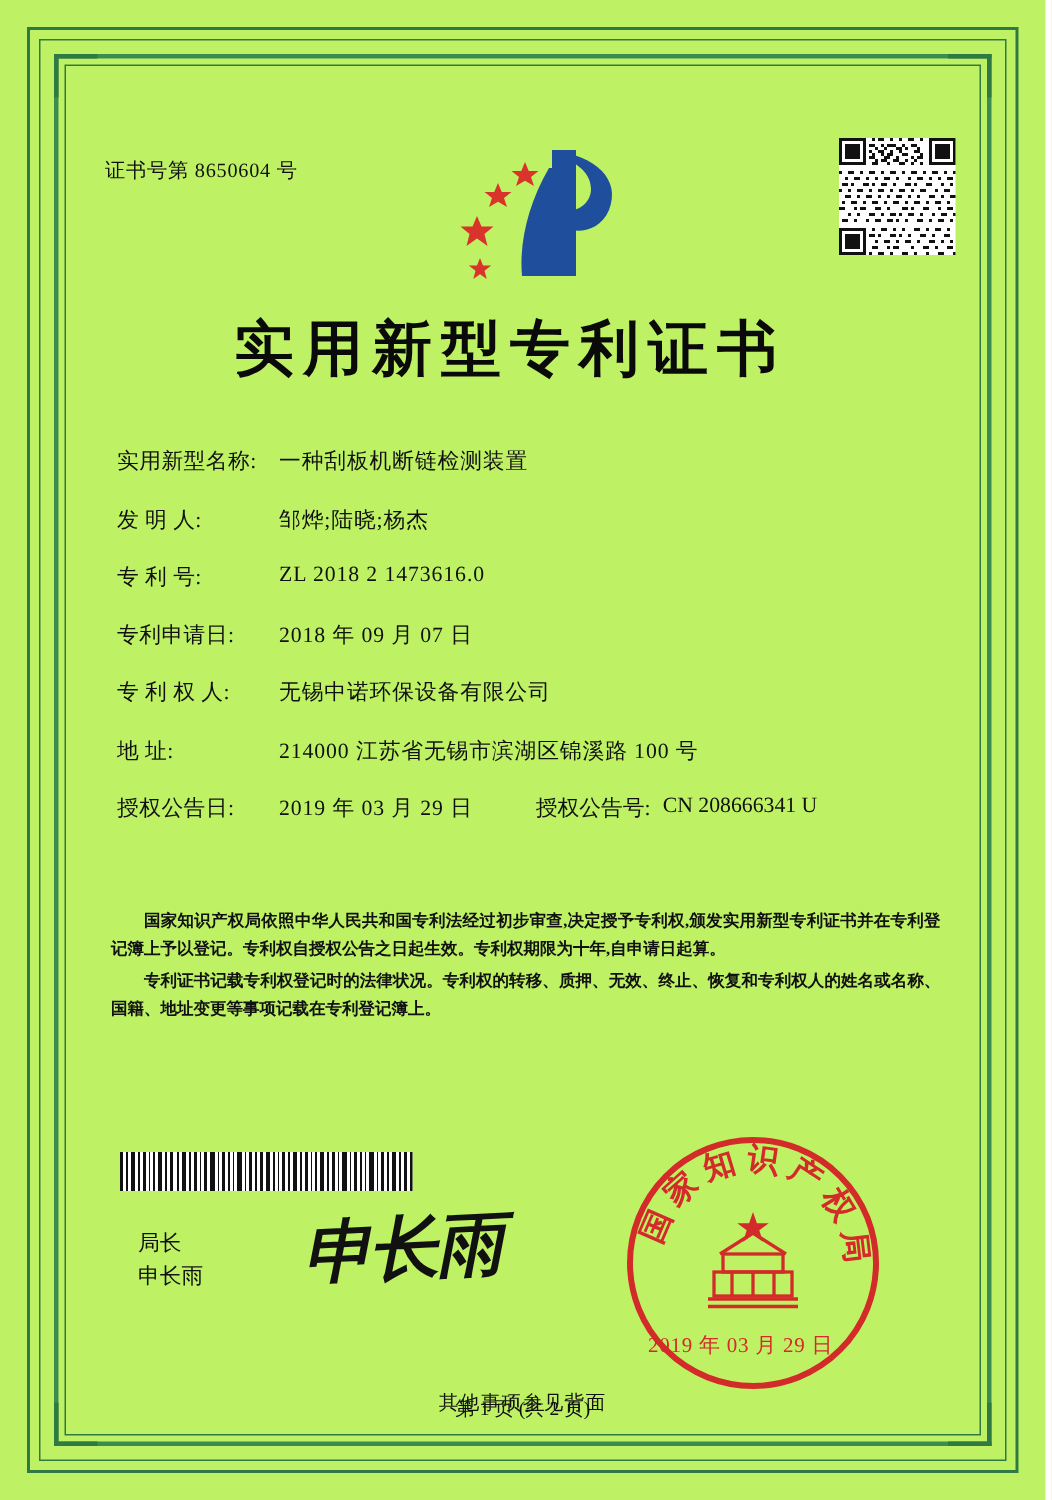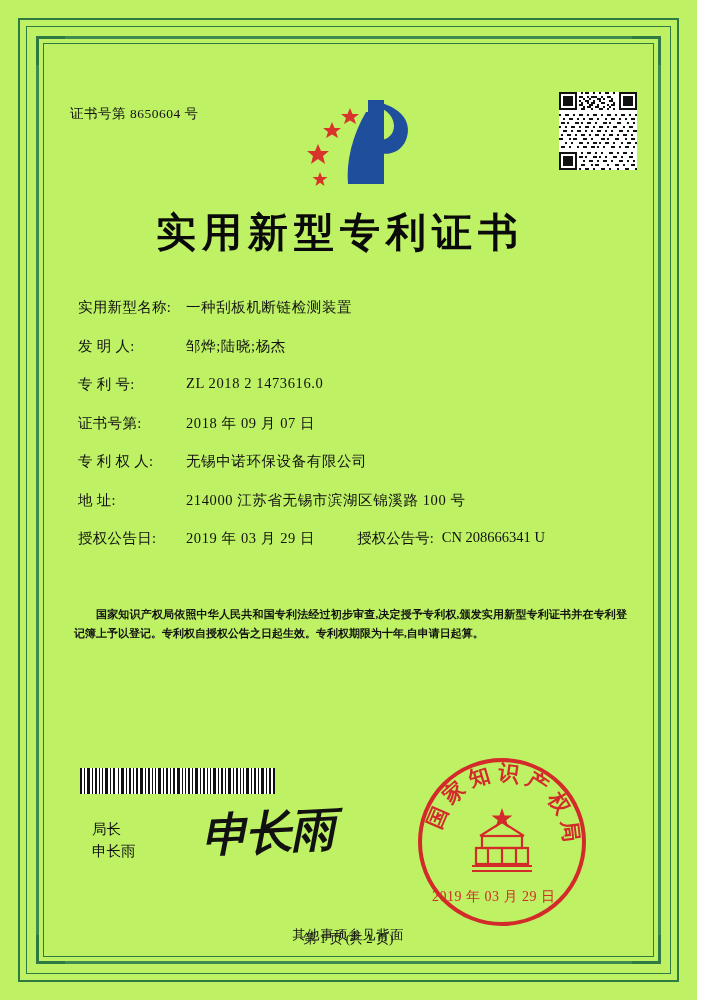--- a/index.html
+++ b/index.html
@@ -461,41 +461,42 @@
       </div>
       <div class="field-row">
         <span class="field-label">发 明 人:</span>
         <span class="field-value">邹烨;陆晓;杨杰</span>
       </div>
       <div class="field-row">
         <span class="field-label">专 利 号:</span>
         <span class="field-value">ZL 2018 2 1473616.0</span>
       </div>
       <div class="field-row">
-        <span class="field-label">证书号第:</span>
+        <span class="field-label">专利申请日:</span>
         <span class="field-value">2018 年 09 月 07 日</span>
       </div>
       <div class="field-row">
         <span class="field-label">专 利 权 人:</span>
         <span class="field-value">无锡中诺环保设备有限公司</span>
       </div>
       <div class="field-row">
         <span class="field-label">地 址:</span>
         <span class="field-value">214000 江苏省无锡市滨湖区锦溪路 100 号</span>
       </div>
       <div class="field-row dual">
         <span class="field-label">授权公告日:</span>
         <span class="field-value">2019 年 03 月 29 日</span>
         <span class="second-label">授权公告号:</span>
         <span class="second-value">CN 208666341 U</span>
       </div>
     </div>
 
     <div class="paragraphs">
       <p>国家知识产权局依照中华人民共和国专利法经过初步审查,决定授予专利权,颁发实用新型专利证书并在专利登记簿上予以登记。专利权自授权公告之日起生效。专利权期限为十年,自申请日起算。</p>
+      <p>专利证书记载专利权登记时的法律状况。专利权的转移、质押、无效、终止、恢复和专利权人的姓名或名称、国籍、地址变更等事项记载在专利登记簿上。</p>
     </div>
 
     <div class="barcode">
       <svg viewBox="0 0 195 26" width="195" height="26" xmlns="http://www.w3.org/2000/svg" shape-rendering="crispEdges">
         <rect width="195" height="26" fill="#ffffff"></rect>
         <g fill="#111111">
           <rect x="0" y="0" width="2" height="26"></rect>
             <rect x="4" y="0" width="1" height="26"></rect>
           <rect x="7" y="0" width="3" height="26"></rect>
             <rect x="12" y="0" width="1" height="26"></rect>

